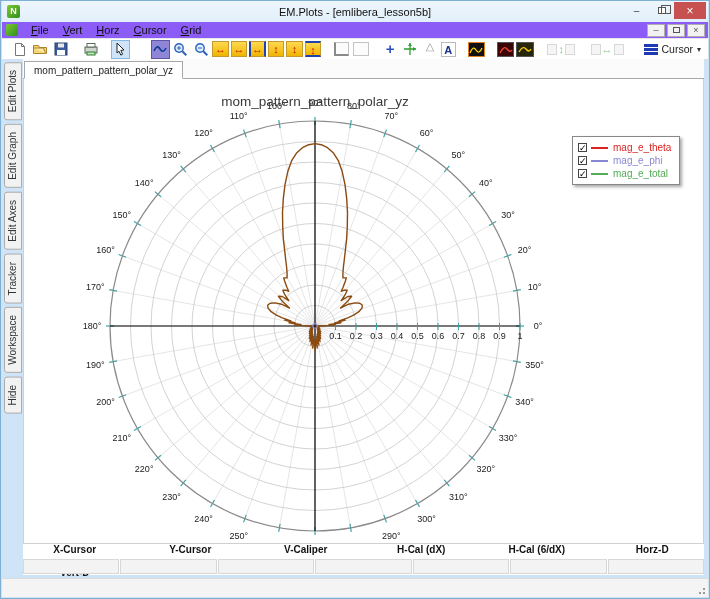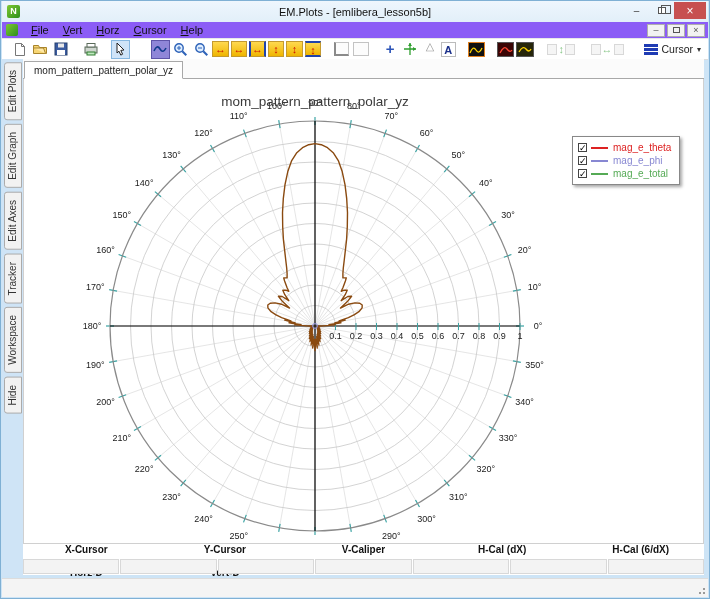--- a/index.html
+++ b/index.html
@@ -78,21 +78,21 @@
   .legend { position:absolute; left:548px; top:57px; background:#fff; border:1px solid #888;
             box-shadow:2px 2px 3px rgba(0,0,0,.35); padding:4px 8px 4px 5px; }
   .legend-row { display:flex; align-items:center; height:13px; }
   .lg-check { width:9px; height:9px; border:1px solid #444; background:#fff; font-size:9px;
               line-height:8px; text-align:center; color:#000; margin-right:4px; }
   .lg-line { width:17px; height:2px; margin-right:5px; }
   .lg-label { font-size:10px; }
 
   
   .cursor-table { position:absolute; left:22px; top:543px; width:681px; height:31px; background:#fff; }
-  .ct-head { display:grid; grid-template-columns:repeat(5,1fr); height:15px; align-items:center;gap:12px; }
+  .ct-head { display:grid; grid-template-columns:repeat(6,1fr); height:15px; align-items:center;gap:12px; }
   .ct-head div { text-align:center; font-size:10px; font-weight:bold; color:#111; }
   .ct-cells { display:grid; grid-template-columns:repeat(7,1fr); gap:1px; height:15px; }
   .ct-cells div { background:#f3f3f3; border:1px solid #d8d8d8; font-size:10px; }
 
   
   .statusbar { position:absolute; left:1px; right:1px; top:577px; height:19px; background:#f4f4f4;
                border-top:1px solid #dcdcdc; }
   .grip { position:absolute; right:2px; bottom:2px; width:10px; height:10px;
           background:
             radial-gradient(circle at 8px 8px, #9a9a9a 1px, transparent 1.4px),
@@ -115,21 +115,21 @@
       <div class="cap-btn close">×</div>
     </div>
   </div>
 
   <div class="menubar">
     <div class="menu-icon"></div>
     <span class="menu-item">File</span>
     <span class="menu-item">Vert</span>
     <span class="menu-item">Horz</span>
     <span class="menu-item">Cursor</span>
-    <span class="menu-item">Help</span>
+    <span class="menu-item">Grid</span>
     <div class="mdi-btns">
       <div class="mdi-btn">–</div>
       <div class="mdi-btn">
           <span class="mdi-restore"></span>
         </div>
       <div class="mdi-btn">×</div>
     </div>
   </div>
 
   <div class="toolbar">

